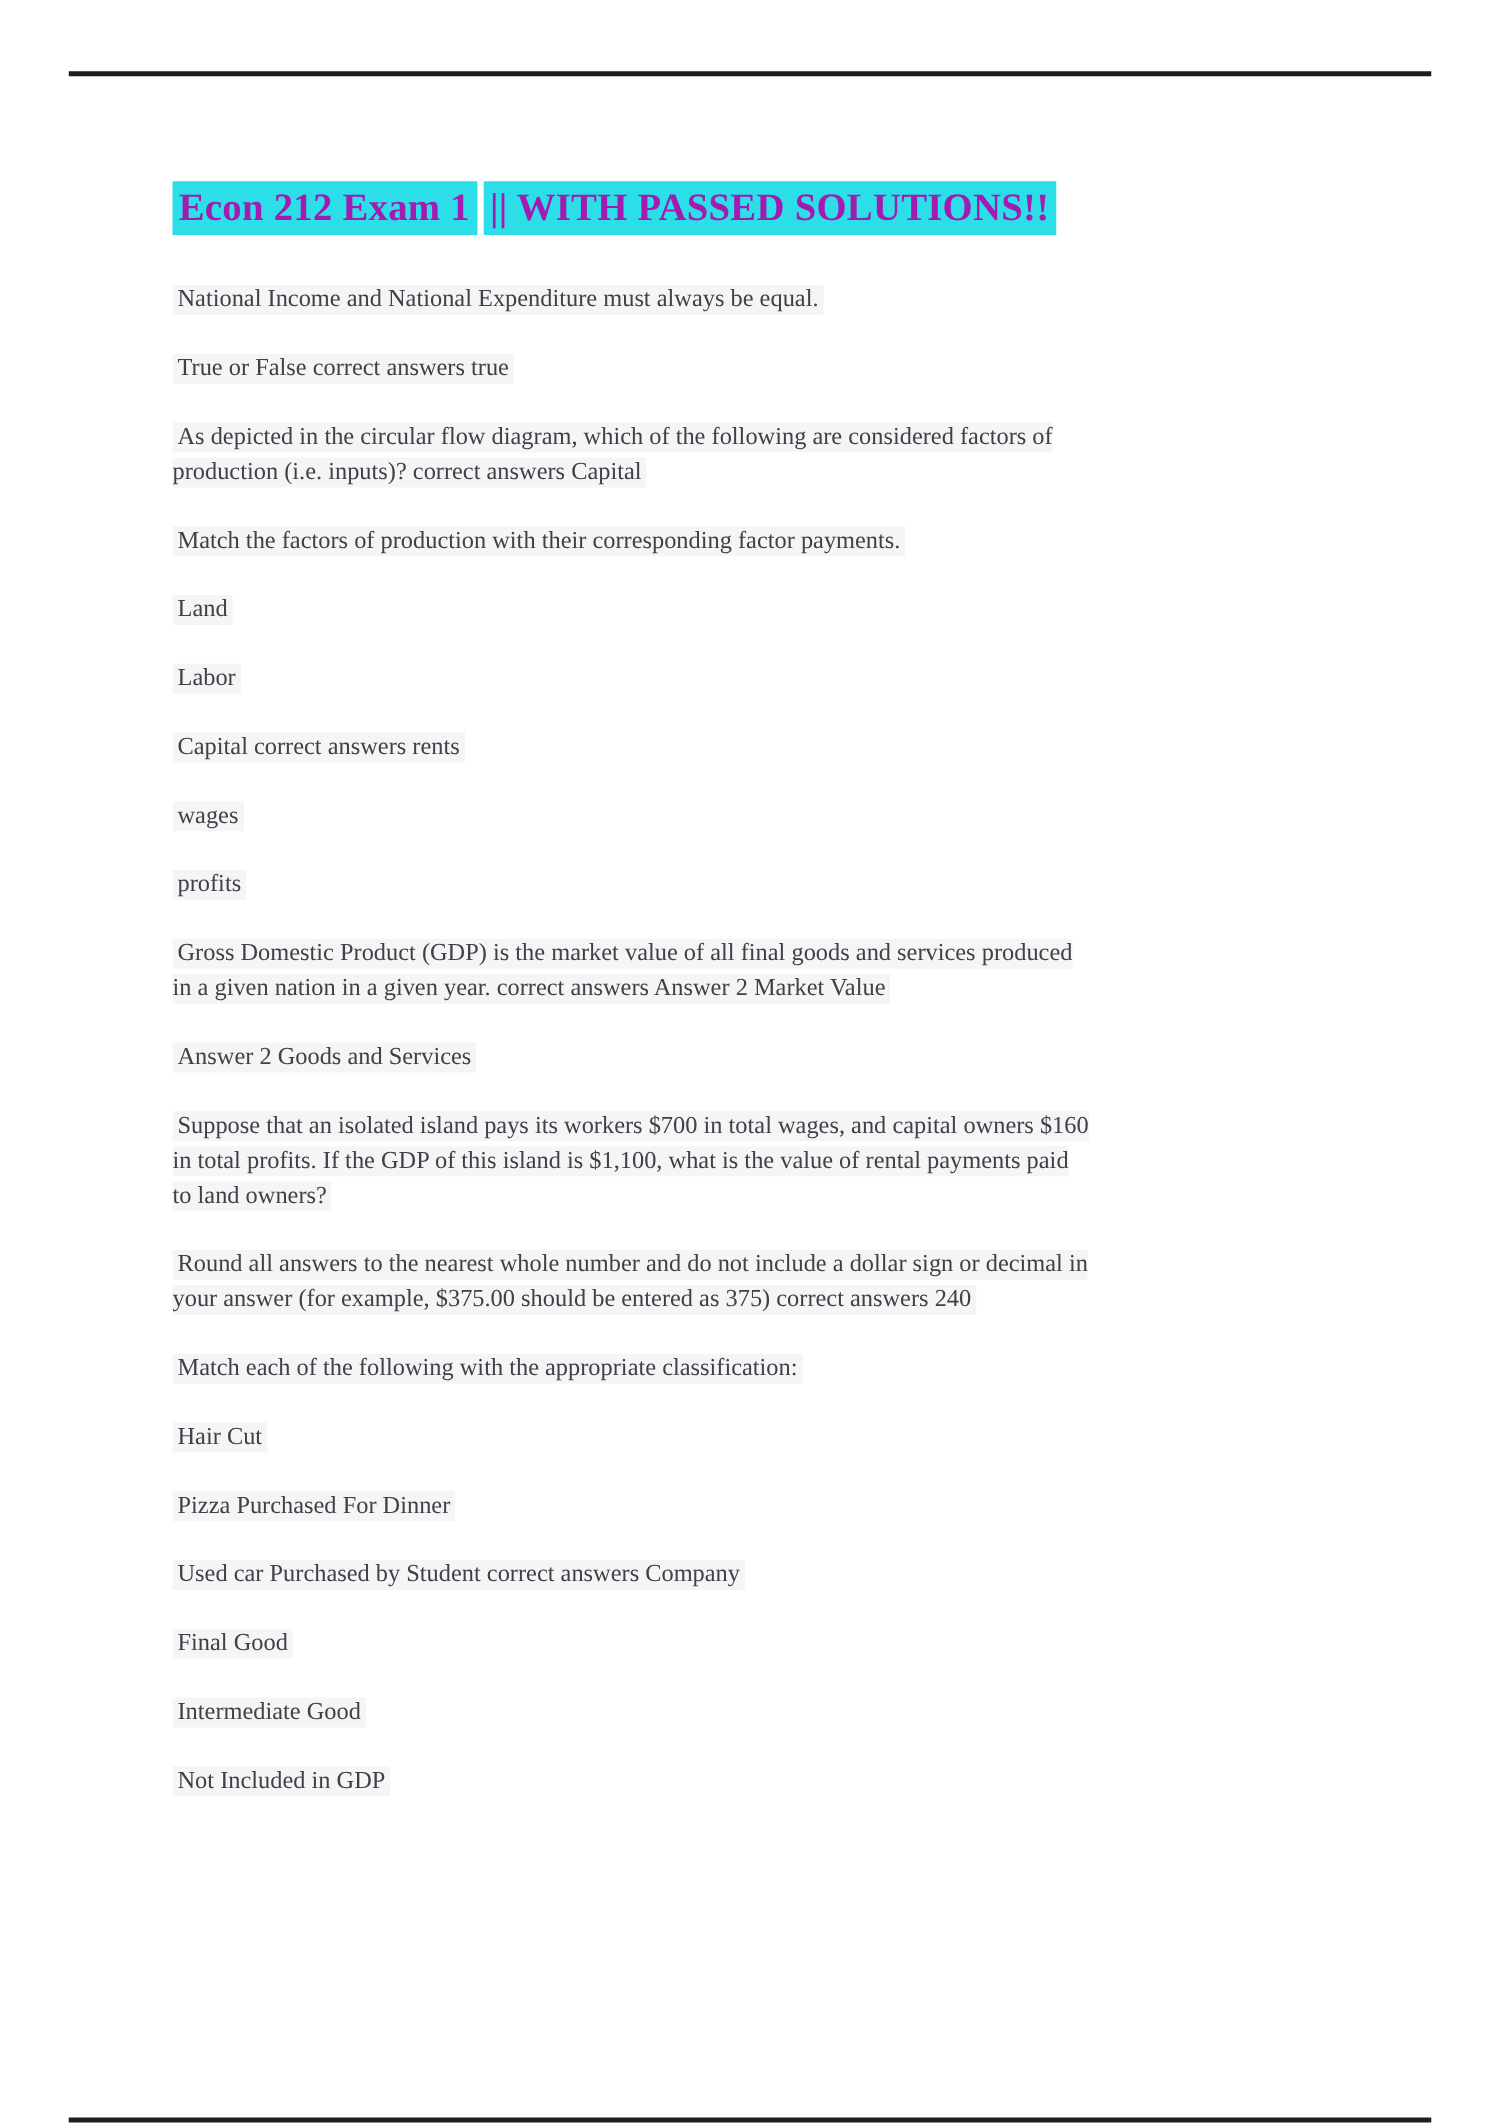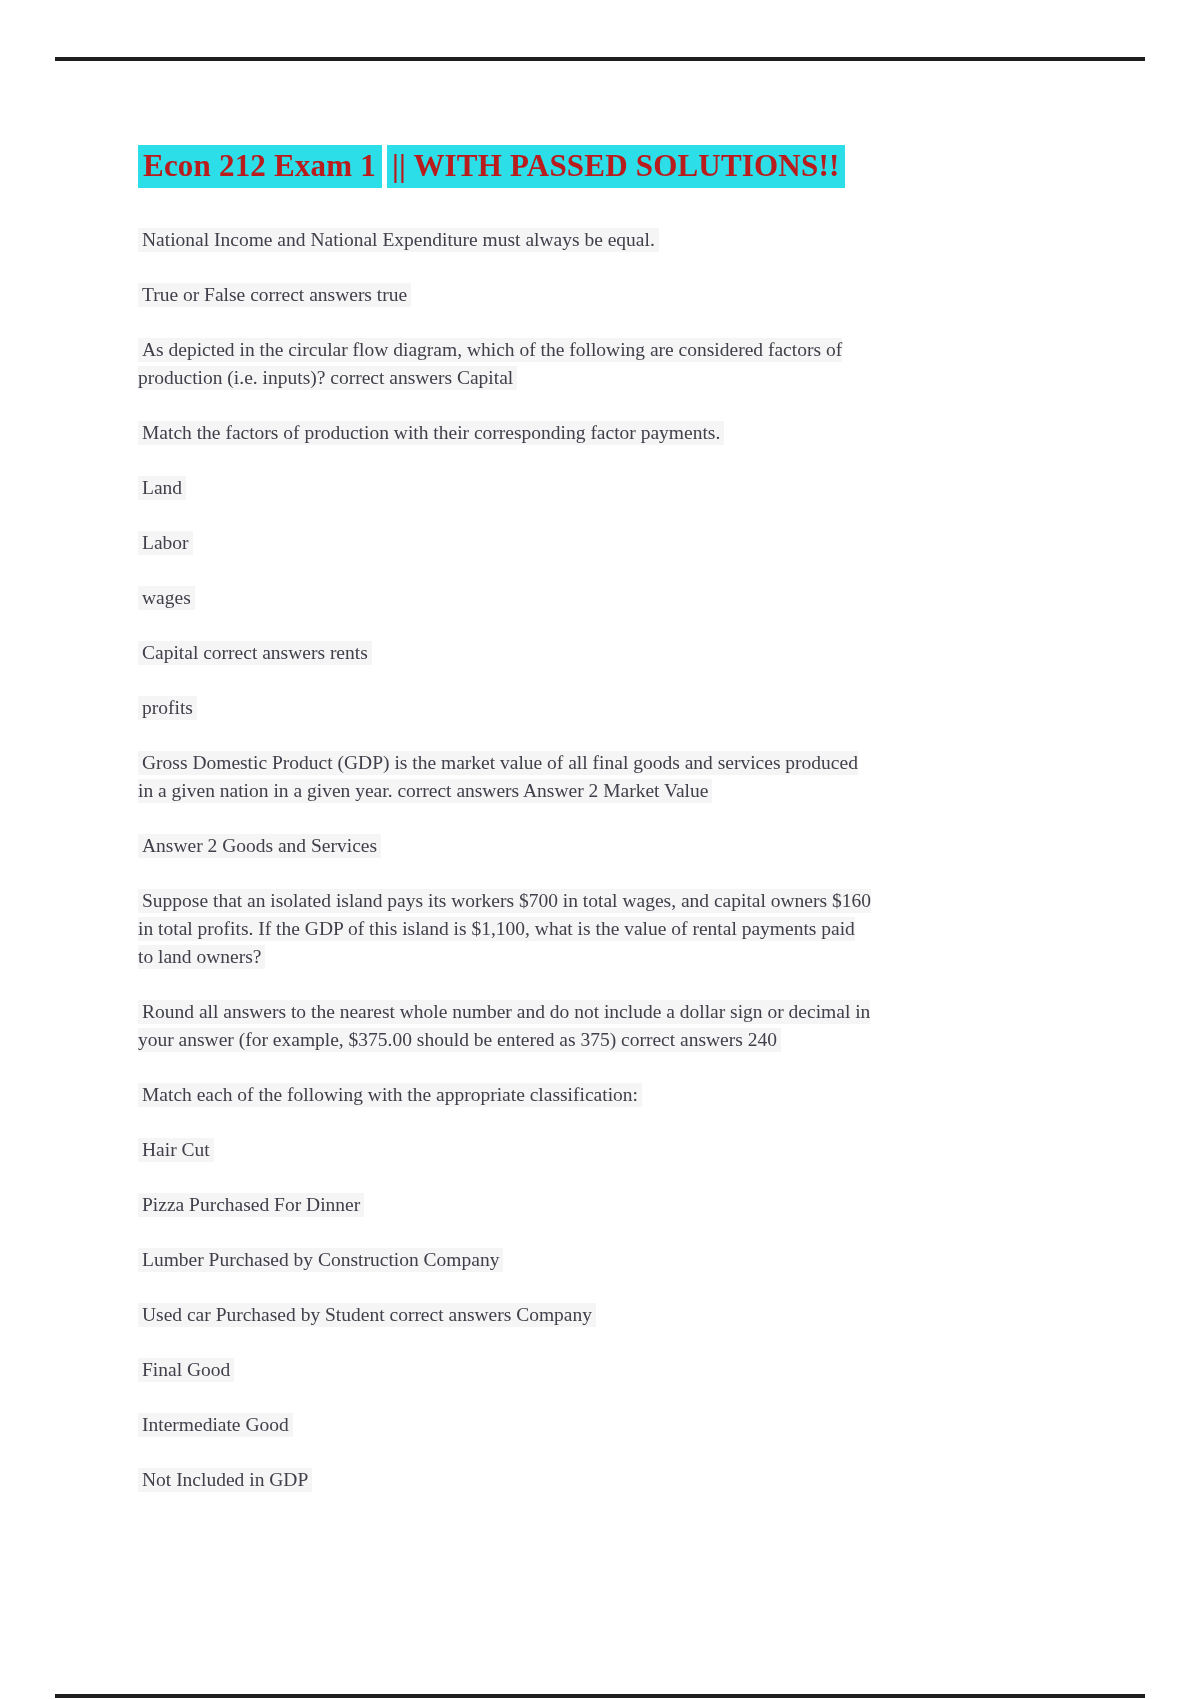--- a/index.html
+++ b/index.html
@@ -28,21 +28,21 @@
     position: absolute;
     left: 138px;
     top: 144px;
     width: 1000px;
   }
   h1.doc-title {
     margin: 0 0 38px 0;
     font-size: 31px;
     font-weight: bold;
     line-height: 44px;
-    color: #b91c1c;
+    color: #a21caf;
     letter-spacing: 0.2px;
     white-space: nowrap;
   }
   .title-hl {
     background: #2bdee8;
     padding: 3px 6px 5px 5px;
   }
   .title-seg2 {
     margin-left: 5px;
   }
@@ -67,35 +67,34 @@
   <main class="content">
     <h1 class="doc-title"><span class="title-hl">Econ 212 Exam 1</span><span class="title-hl title-seg2">|| WITH PASSED SOLUTIONS!!</span></h1>
 
     <p class="para"><span class="hl">National Income and National Expenditure must always be equal.</span></p>
     <p class="para"><span class="hl">True or False correct answers true</span></p>
     <p class="para"><span class="hl">As depicted in the circular flow diagram, which of the following are considered factors of
 production (i.e. inputs)? correct answers Capital</span></p>
     <p class="para"><span class="hl">Match the factors of production with their corresponding factor payments.</span></p>
     <p class="para"><span class="hl">Land</span></p>
     <p class="para"><span class="hl">Labor</span></p>
+    <p class="para"><span class="hl">Capital correct answers rents</span></p>
     <p class="para"><span class="hl">wages</span></p>
-    <p class="para"><span class="hl">Capital correct answers rents</span></p>
     <p class="para"><span class="hl">profits</span></p>
     <p class="para"><span class="hl">Gross Domestic Product (GDP) is the market value of all final goods and services produced
 in a given nation in a given year. correct answers Answer 2 Market Value</span></p>
     <p class="para"><span class="hl">Answer 2 Goods and Services</span></p>
     <p class="para"><span class="hl">Suppose that an isolated island pays its workers $700 in total wages, and capital owners $160
 in total profits. If the GDP of this island is $1,100, what is the value of rental payments paid
 to land owners?</span></p>
     <p class="para"><span class="hl">Round all answers to the nearest whole number and do not include a dollar sign or decimal in
 your answer (for example, $375.00 should be entered as 375) correct answers 240</span></p>
     <p class="para"><span class="hl">Match each of the following with the appropriate classification:</span></p>
     <p class="para"><span class="hl">Hair Cut</span></p>
     <p class="para"><span class="hl">Pizza Purchased For Dinner</span></p>
-    <p class="para"><span class="hl">Lumber Purchased by Construction Company</span></p>
     <p class="para"><span class="hl">Used car Purchased by Student correct answers Company</span></p>
     <p class="para"><span class="hl">Final Good</span></p>
     <p class="para"><span class="hl">Intermediate Good</span></p>
     <p class="para"><span class="hl">Not Included in GDP</span></p>
   </main>
 
   <div class="rule rule-bottom"></div>
 </div>
 
 </body></html>

